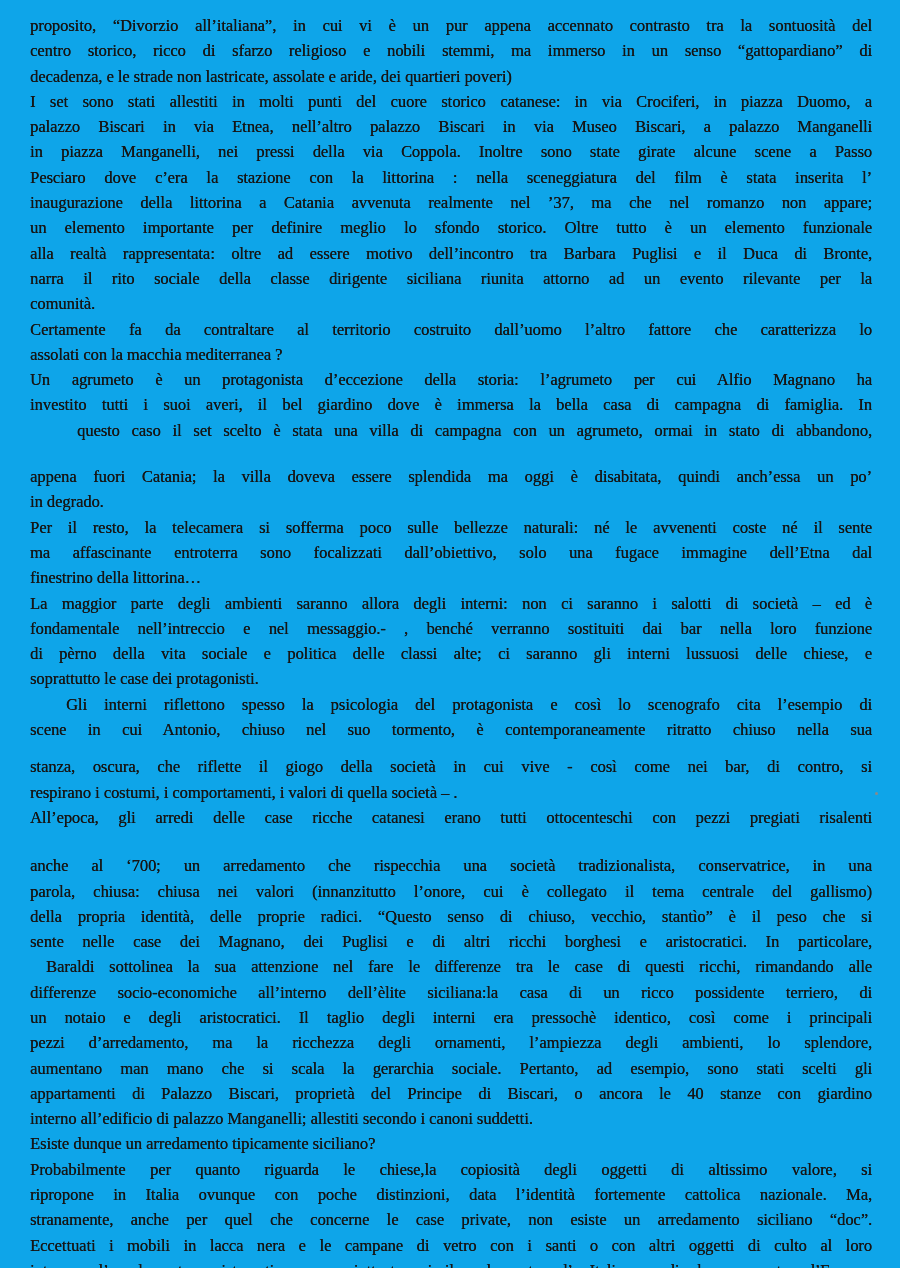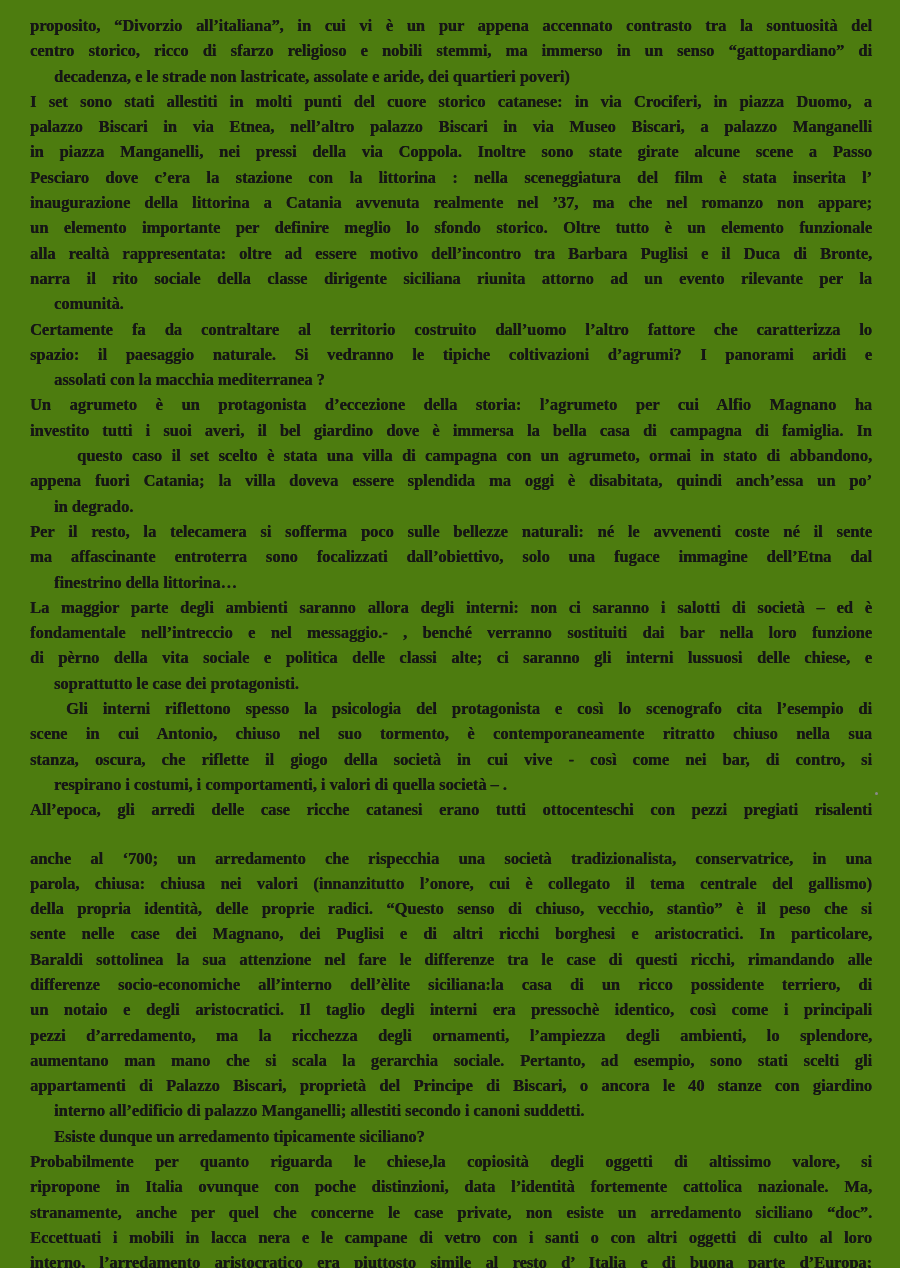--- a/index.html
+++ b/index.html
@@ -33,89 +33,87 @@
     font-size: 16.5px;
     line-height: 25.3px;
     letter-spacing: -0.05px;
     color: #161616;
     text-align: justify;
     text-align-last: justify;
     text-shadow: 0.25px 0 0 currentColor;
   }
   .line.last {
     text-align-last: left;
-    margin-left: 24px;
   }
   .speckle {
     position: absolute;
     left: 875px;
     top: 792px;
     width: 3px;
     height: 3px;
     border-radius: 50%;
     background: #8a8a8a;
   }
 </style>
 </head>
 <body>
 
-<div class="page" style="background: #4d7c0f; font-weight: bold;">
+<div class="page" style="background: #0ea5e9;">
   <div id="text-block">
       <div class="paragraph">
         <div class="line" style="color: rgb(22, 22, 22);">proposito, “Divorzio all’italiana”, in cui vi è un pur appena accennato contrasto tra  la sontuosità del</div>
         <div class="line" style="color: rgb(22, 22, 22);">centro storico, ricco di sfarzo religioso e nobili stemmi, ma immerso in un senso “gattopardiano” di</div>
         <div class="line last" style="color: rgb(22, 22, 22);">decadenza,  e le strade non lastricate, assolate e aride, dei quartieri poveri)</div>
       </div>
       <div class="paragraph">
         <div class="line" style="color: rgb(22, 22, 22);">I set sono stati allestiti in molti punti del cuore storico catanese: in via Crociferi, in piazza Duomo, a</div>
         <div class="line" style="color: rgb(22, 22, 22);">palazzo Biscari in via Etnea, nell’altro palazzo Biscari in via Museo Biscari, a palazzo Manganelli</div>
         <div class="line" style="color: rgb(22, 22, 22);">in piazza Manganelli, nei pressi della via Coppola. Inoltre sono state girate alcune scene a Passo</div>
         <div class="line" style="color: rgb(22, 22, 22);">Pesciaro dove c’era la stazione con la littorina : nella sceneggiatura del film è stata inserita l’</div>
         <div class="line" style="color: rgb(22, 22, 22);">inaugurazione della littorina a Catania avvenuta realmente nel ’37, ma che nel romanzo non appare;</div>
         <div class="line" style="color: rgb(22, 22, 22);">un elemento importante per definire meglio lo sfondo storico. Oltre tutto è un elemento funzionale</div>
         <div class="line" style="color: rgb(22, 22, 22);">alla realtà rappresentata: oltre ad essere motivo dell’incontro tra Barbara Puglisi e il Duca di Bronte,</div>
         <div class="line" style="color: rgb(22, 22, 22);">narra il rito sociale della classe dirigente siciliana riunita attorno ad un evento rilevante per la</div>
         <div class="line last" style="color: rgb(22, 22, 22);">comunità.</div>
       </div>
       <div class="paragraph">
         <div class="line" style="color: rgb(22, 22, 22);">Certamente fa da contraltare al territorio costruito dall’uomo l’altro fattore che caratterizza lo</div>
-        <div class="line" style="color: rgb(22, 22, 22);">spazio: il paesaggio naturale. Si vedranno le tipiche coltivazioni d’agrumi? I panorami aridi e</div>
         <div class="line last" style="color: rgb(22, 22, 22);">assolati con la macchia mediterranea ?</div>
       </div>
       <div class="paragraph">
         <div class="line" style="color: rgb(22, 22, 22);">Un agrumeto è un protagonista d’eccezione della storia: l’agrumeto per cui Alfio  Magnano ha</div>
         <div class="line" style="color: rgb(22, 22, 22);">investito tutti i suoi averi, il bel giardino dove è immersa la bella casa di campagna di famiglia. In</div>
         <div class="line" style="color: rgb(22, 22, 22); margin-left: 47px;">questo caso il set scelto è stata una villa di campagna con un agrumeto, ormai in stato di abbandono,</div>
-        <div class="line" style="color: rgb(22, 22, 22);">appena fuori Catania; la villa doveva essere splendida ma oggi è disabitata, quindi anch’essa un po’</div>
+        <div class="line" style="color: rgb(22, 22, 22); margin-top: 21px;">appena fuori Catania; la villa doveva essere splendida ma oggi è disabitata, quindi anch’essa un po’</div>
         <div class="line last" style="color: rgb(22, 22, 22);">in degrado.</div>
       </div>
       <div class="paragraph">
         <div class="line" style="color: rgb(22, 22, 22);">Per il resto, la telecamera si sofferma poco sulle bellezze naturali: né le avvenenti coste né il sente</div>
         <div class="line" style="color: rgb(22, 22, 22);">ma affascinante entroterra sono focalizzati dall’obiettivo, solo una fugace immagine dell’Etna dal</div>
         <div class="line last" style="color: rgb(22, 22, 22);">finestrino della littorina…</div>
       </div>
       <div class="paragraph">
         <div class="line" style="color: rgb(22, 22, 22);">La maggior parte degli ambienti saranno allora degli interni: non ci saranno i salotti di società – ed è</div>
         <div class="line" style="color: rgb(22, 22, 22);">fondamentale nell’intreccio e nel messaggio.- , benché verranno sostituiti dai bar nella loro funzione</div>
         <div class="line" style="color: rgb(22, 22, 22);">di pèrno della vita sociale e politica delle classi alte; ci saranno gli interni lussuosi delle chiese, e</div>
         <div class="line last" style="color: rgb(22, 22, 22);">soprattutto le case dei protagonisti.</div>
       </div>
       <div class="paragraph">
         <div class="line" style="color: rgb(22, 22, 22); margin-left: 36px;">Gli interni riflettono spesso la psicologia del protagonista e così lo scenografo cita l’esempio di</div>
         <div class="line" style="color: rgb(22, 22, 22);">scene in cui Antonio, chiuso nel suo tormento, è contemporaneamente ritratto chiuso nella sua</div>
-        <div class="line" style="color: rgb(22, 22, 22);">stanza, oscura, che riflette il giogo della società in cui vive - così come nei bar, di contro, si</div>
+        <div class="line" style="color: rgb(22, 22, 22); margin-top: 12px;">stanza, oscura, che riflette il giogo della società in cui vive - così come nei bar, di contro, si</div>
         <div class="line last" style="color: rgb(22, 22, 22);">respirano i costumi, i comportamenti, i valori di quella società – .</div>
       </div>
       <div class="paragraph">
         <div class="line" style="color: rgb(22, 22, 22);">All’epoca, gli arredi delle case ricche catanesi erano tutti ottocenteschi con pezzi pregiati risalenti</div>
         <div class="line" style="color: rgb(22, 22, 22); margin-top: 23px;">anche al ‘700; un arredamento che rispecchia una società tradizionalista, conservatrice, in una</div>
         <div class="line" style="color: rgb(22, 22, 22);">parola, chiusa: chiusa nei valori (innanzitutto l’onore, cui è collegato il tema centrale del gallismo)</div>
         <div class="line" style="color: rgb(22, 22, 22);">della propria identità, delle proprie radici. “Questo senso di chiuso, vecchio, stantìo” è il peso che si</div>
         <div class="line" style="color: rgb(22, 22, 22);">sente nelle case dei Magnano, dei Puglisi e di altri ricchi borghesi e aristocratici. In particolare,</div>
-        <div class="line" style="color: rgb(22, 22, 22);">Baraldi sottolinea la sua attenzione nel fare le differenze tra le case di questi ricchi, rimandando alle</div>
+        <div class="line" style="color: rgb(22, 22, 22); margin-left: 16px;">Baraldi sottolinea la sua attenzione nel fare le differenze tra le case di questi ricchi, rimandando alle</div>
         <div class="line" style="color: rgb(22, 22, 22);">differenze socio-economiche all’interno dell’èlite siciliana:la casa di un ricco possidente terriero, di</div>
         <div class="line" style="color: rgb(22, 22, 22);">un notaio e degli aristocratici. Il taglio degli interni era pressochè identico, così come i principali</div>
         <div class="line" style="color: rgb(22, 22, 22);">pezzi d’arredamento, ma la ricchezza degli ornamenti, l’ampiezza degli ambienti, lo splendore,</div>
         <div class="line" style="color: rgb(22, 22, 22);">aumentano man mano che si scala la gerarchia sociale. Pertanto, ad esempio, sono stati scelti gli</div>
         <div class="line" style="color: rgb(22, 22, 22);">appartamenti di Palazzo Biscari, proprietà del Principe di Biscari, o ancora le 40 stanze con giardino</div>
         <div class="line last" style="color: rgb(22, 22, 22);">interno all’edificio di palazzo Manganelli; allestiti secondo i canoni suddetti.</div>
       </div>
       <div class="paragraph">
         <div class="line last" style="color: rgb(22, 22, 22);">Esiste dunque un arredamento tipicamente siciliano?</div>
       </div>

